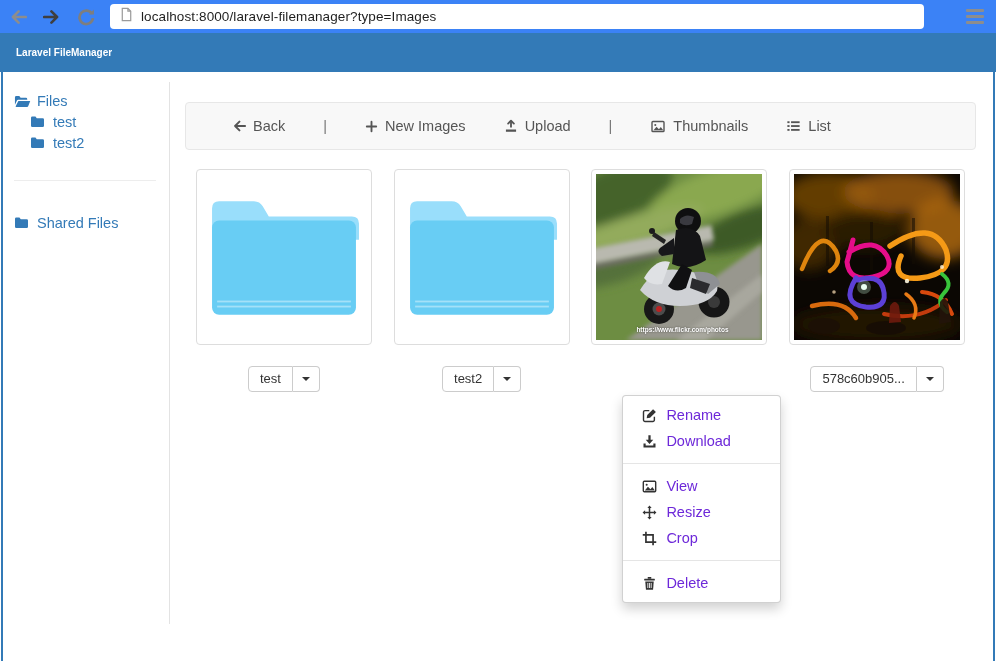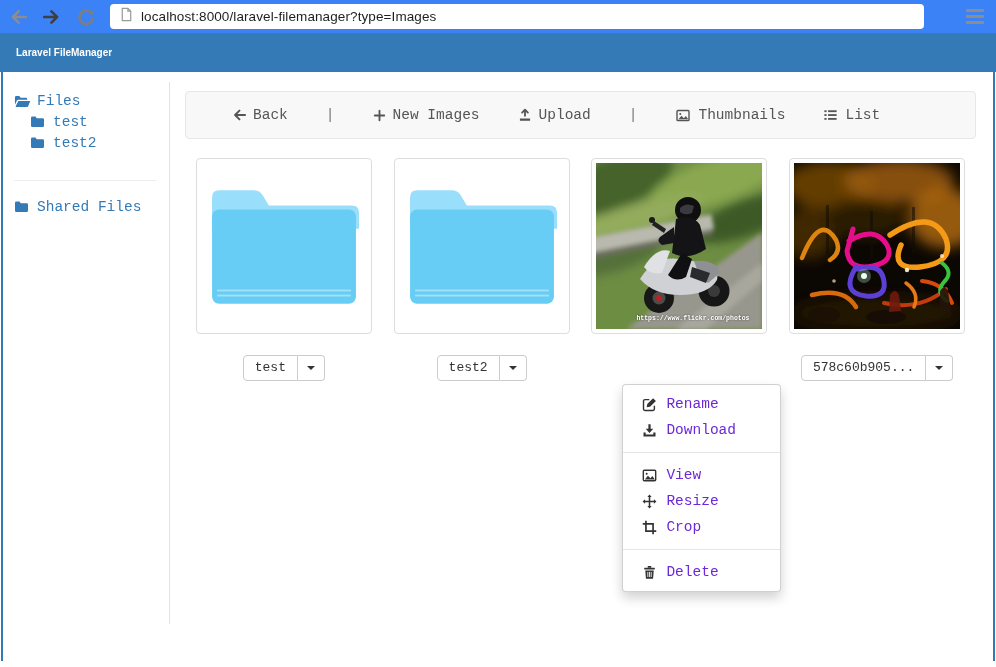--- a/index.html
+++ b/index.html
@@ -15,37 +15,37 @@
     align-items:center; padding:0 9px; gap:7px; margin-right:28px; }
   .urltext { font-size:13.5px; color:#1f1f1f; letter-spacing:.1px; white-space:nowrap; }
   .burger { width:18px; display:flex; flex-direction:column; gap:3px; cursor:pointer; }
   .burger span { display:block; height:3px; background:#8d8d8d; border-radius:1px; }
 
   
   .app-header { height:39px; background:#337ab7; display:flex; align-items:center; padding:0 16px; }
   .app-title { color:#fff; font-weight:bold; font-size:10px; }
 
   
-  .main { position:relative; height:595px; display:flex;font-family:Liberation Mono, monospace; }
+  .main { position:relative; height:595px; display:flex; }
   .main::before, .main::after { content:''; position:absolute; top:0; bottom:6px; width:2px; background:#337ab7; z-index:5; }
   .main::before { left:1px; } .main::after { right:1px; }
 
   
   .sidebar { width:170px; position:relative; padding:19px 0 0 14px; flex-shrink:0; }
   .sidebar::after { content:''; position:absolute; right:0; top:10px; height:542px; width:1px; background:#e3e3e3; }
   .tree-row { display:flex; align-items:center; gap:6px; color:#337ab7; font-size:14.5px;
     line-height:20px; cursor:pointer; }
   .tree-row.indent { margin-left:16px; }
   .tree-row + .tree-row { margin-top:1px; }
   .tree-ico { width:17px; height:14px; flex-shrink:0; display:flex; }
   .side-hr { border:none; border-top:1px solid #ededed; margin:27px 14px 0 0; }
-  .shared { margin-top:16px; }
-
-  
-  .content { flex:1; padding:19px 20px 0 15px; }
+  .shared { margin-top:32px; }
+
+  
+  .content { flex:1; padding:19px 20px 0 15px;margin-top:11px; }
   .toolbar { height:48px; background:#f8f8f8; border:1px solid #e7e7e7; border-radius:4px;
     display:flex; align-items:center; padding-left:46px; gap:0; color:#555; font-size:14.5px; }
   .tb-item { display:flex; align-items:center; gap:7px; cursor:pointer; margin-right:38px; }
   .tb-sep { color:#777; margin-right:38px; cursor:default; }
   .tb-item svg { display:block; }
 
   
   .grid { display:flex; margin-top:19px; }
   .grid-col { flex:1; display:flex; flex-direction:column; align-items:center; position:relative; }
   .card { width:176px; height:176px; background:#fff; border:1px solid #ddd; border-radius:4px;

